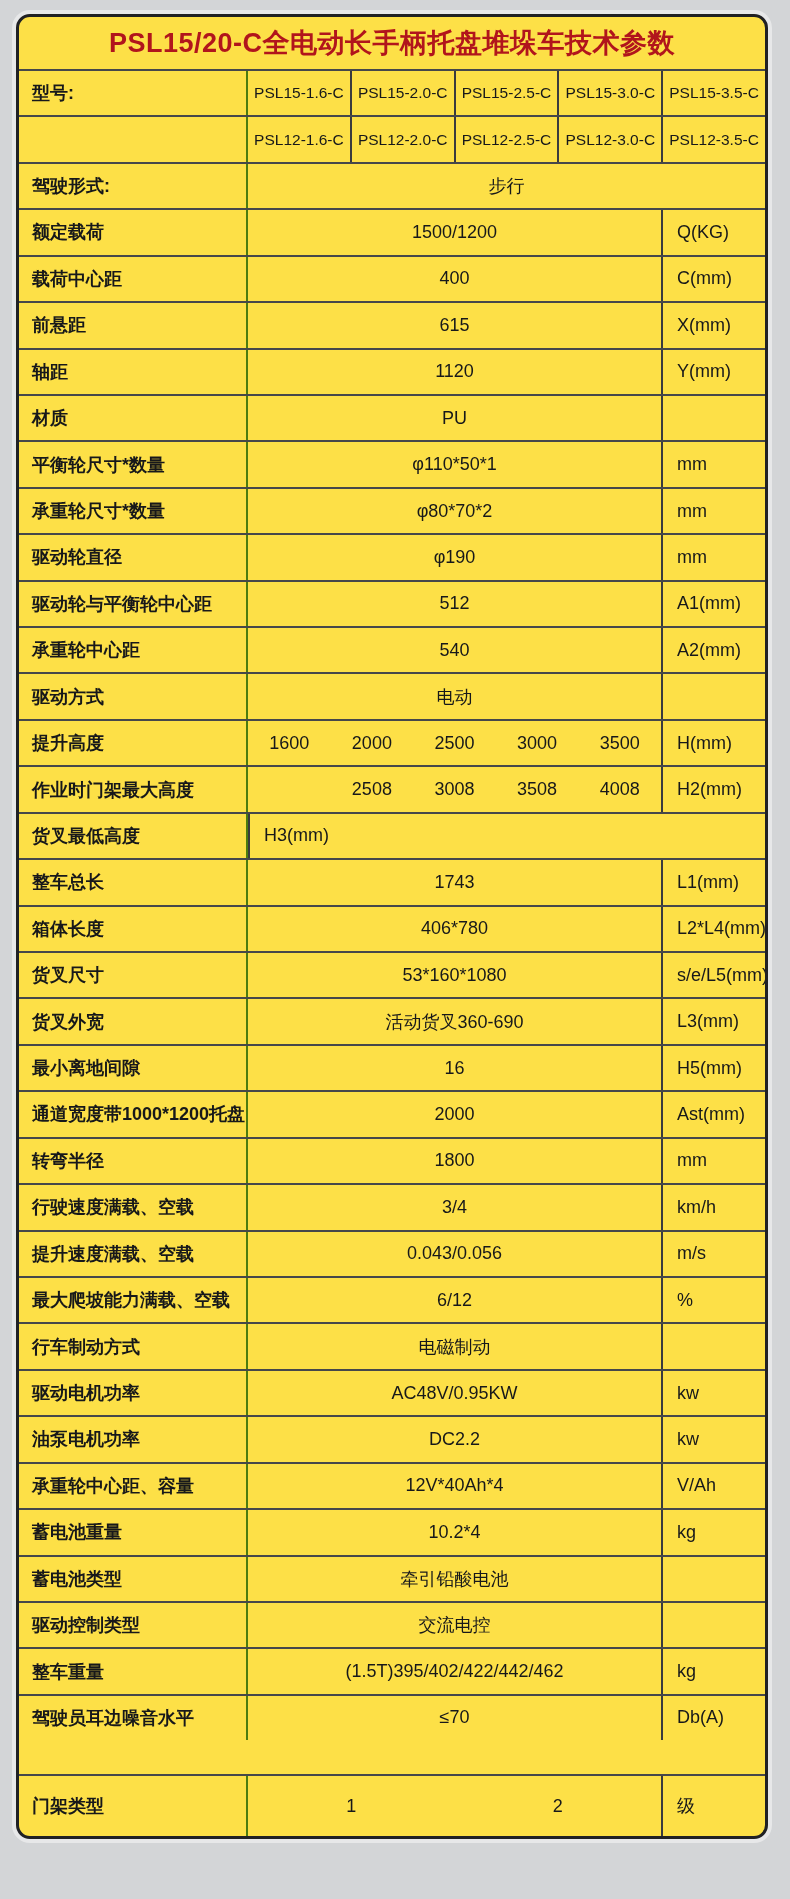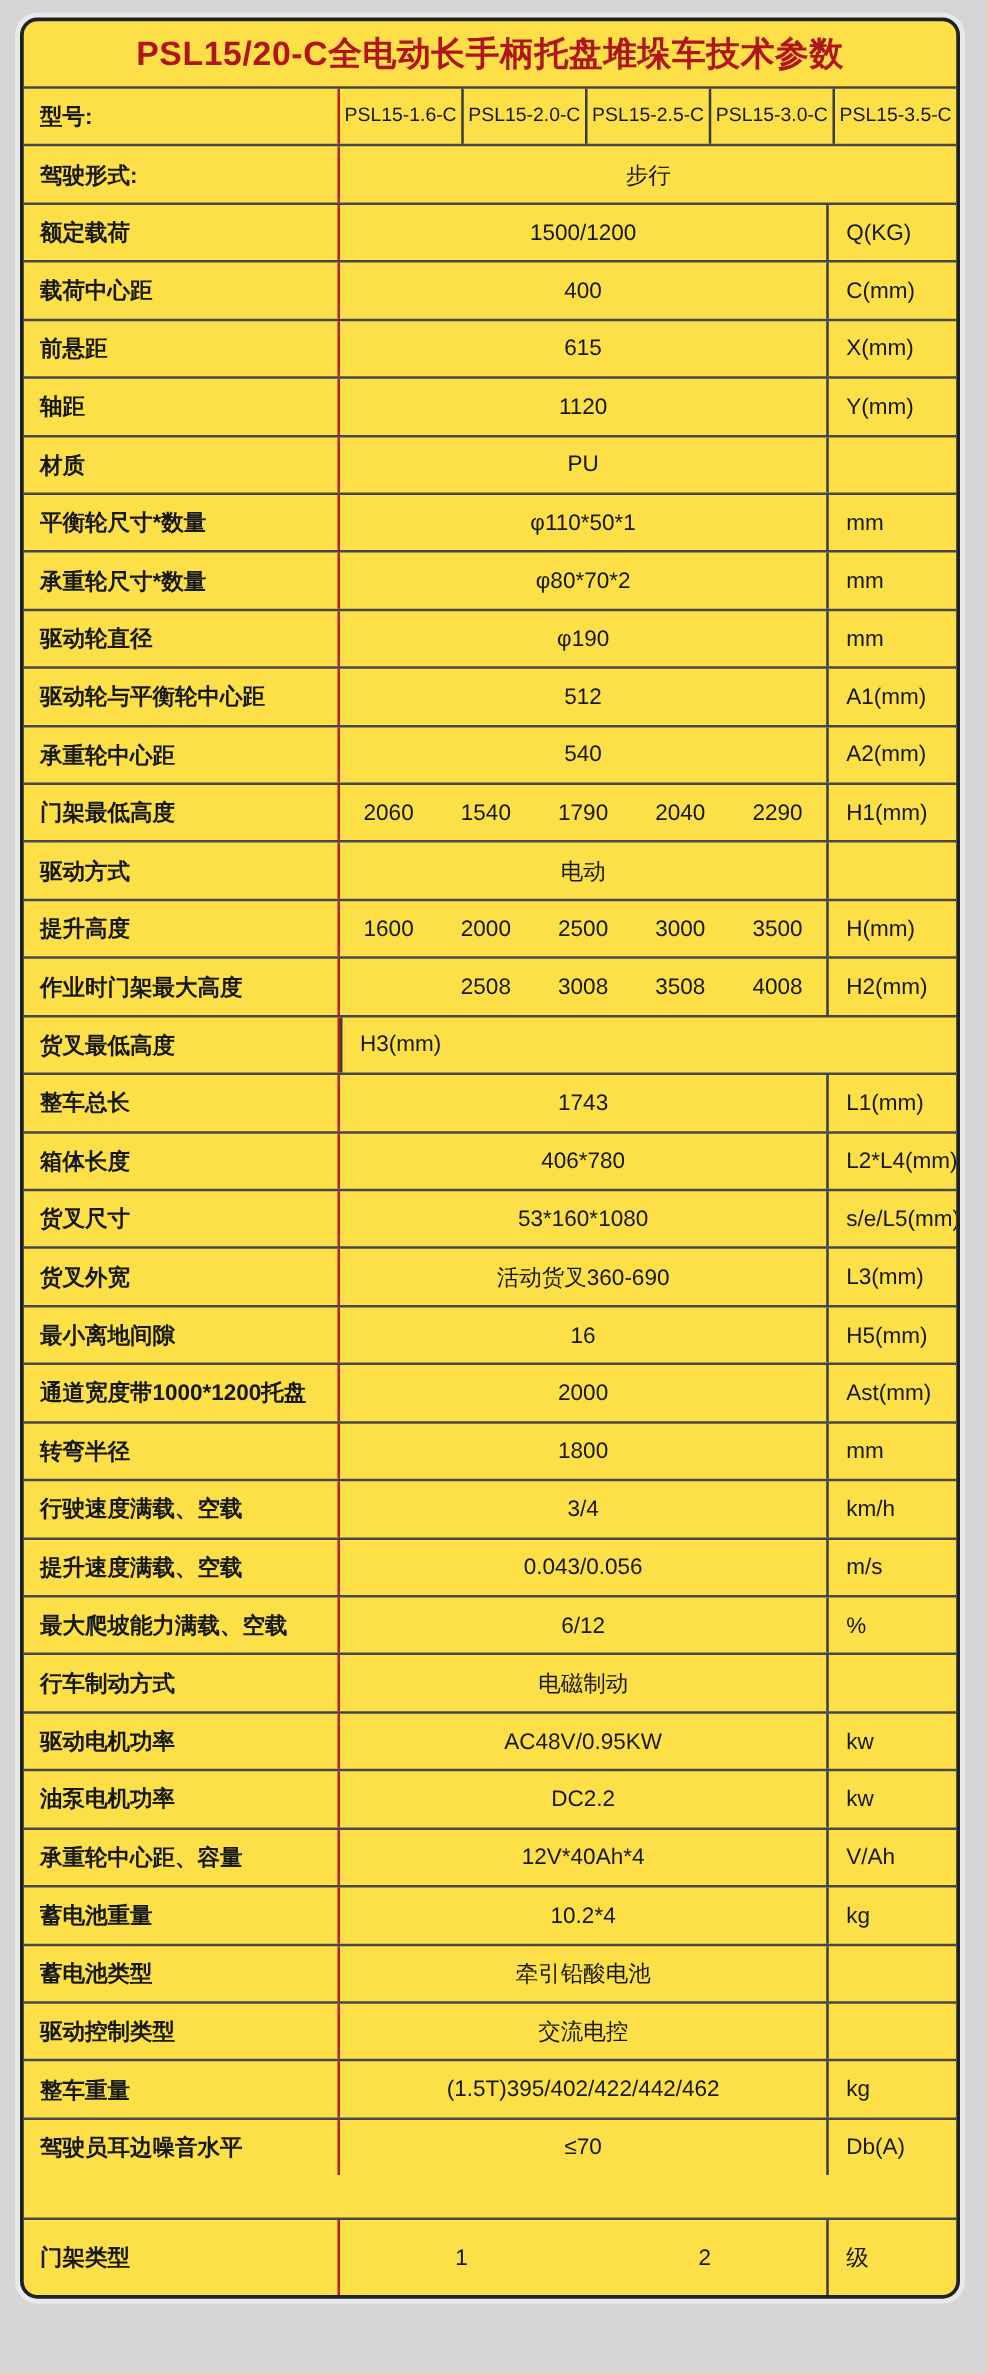--- a/index.html
+++ b/index.html
@@ -24,22 +24,22 @@
     color:#b1151c;
   }
   .row{
     flex:1;display:flex;align-items:stretch;
     border-top:2px solid #46474a;
     box-sizing:border-box;min-height:0;
   }
   .row.row-tall{flex:1.35;margin-top:34px;}
   .cell{display:flex;align-items:center;box-sizing:border-box;}
   .label{
-    width:253px;flex:none;padding-left:13px;
-    border-right:2px solid #b91c1c;
+    width:229px;flex:none;padding-left:13px;
+    border-right:2px solid #4d7c0f;
     font-size:18px;font-weight:700;
   }
   .value-area{flex:1;display:flex;min-width:0;}
   .value{flex:1;justify-content:center;font-size:18px;text-align:center;}
   .sub{flex:1;display:flex;align-items:center;justify-content:center;font-size:18px;}
   .unit{
     width:104px;flex:none;padding-left:14px;
     border-left:2px solid #3a3b3e;
     font-size:18px;white-space:nowrap;overflow:visible;
   }
@@ -59,20 +59,30 @@
         <div class="cell label">型号:</div>
         <div class="value-area">
           <div class="cell model-cell">PSL15-1.6-C</div>
           <div class="cell model-cell">PSL15-2.0-C</div>
           <div class="cell model-cell">PSL15-2.5-C</div>
           <div class="cell model-cell">PSL15-3.0-C</div>
           <div class="cell model-cell">PSL15-3.5-C</div>
         </div>
       </div>
       <div class="row">
+        <div class="cell label"></div>
+        <div class="value-area">
+          <div class="cell model-cell">PSL12-1.6-C</div>
+          <div class="cell model-cell">PSL12-2.0-C</div>
+          <div class="cell model-cell">PSL12-2.5-C</div>
+          <div class="cell model-cell">PSL12-3.0-C</div>
+          <div class="cell model-cell">PSL12-3.5-C</div>
+        </div>
+      </div>
+      <div class="row">
         <div class="cell label">驾驶形式:</div>
         <div class="cell value">步行</div>
       </div>
       <div class="row">
         <div class="cell label">额定载荷</div>
         <div class="value-area">
           <div class="cell value">1500/1200</div>
         </div>
         <div class="cell unit">Q(KG)</div>
       </div>
@@ -131,31 +141,20 @@
           <div class="cell value">512</div>
         </div>
         <div class="cell unit">A1(mm)</div>
       </div>
       <div class="row">
         <div class="cell label">承重轮中心距</div>
         <div class="value-area">
           <div class="cell value">540</div>
         </div>
         <div class="cell unit">A2(mm)</div>
-      </div>
-      <div class="row">
-        <div class="cell label">门架最低高度</div>
-        <div class="value-area">
-          <div class="sub">2060</div>
-          <div class="sub">1540</div>
-          <div class="sub">1790</div>
-          <div class="sub">2040</div>
-          <div class="sub">2290</div>
-        </div>
-        <div class="cell unit">H1(mm)</div>
       </div>
       <div class="row">
         <div class="cell label">驱动方式</div>
         <div class="value-area">
           <div class="cell value">电动</div>
         </div>
         <div class="cell unit"></div>
       </div>
       <div class="row">
         <div class="cell label">提升高度</div>

